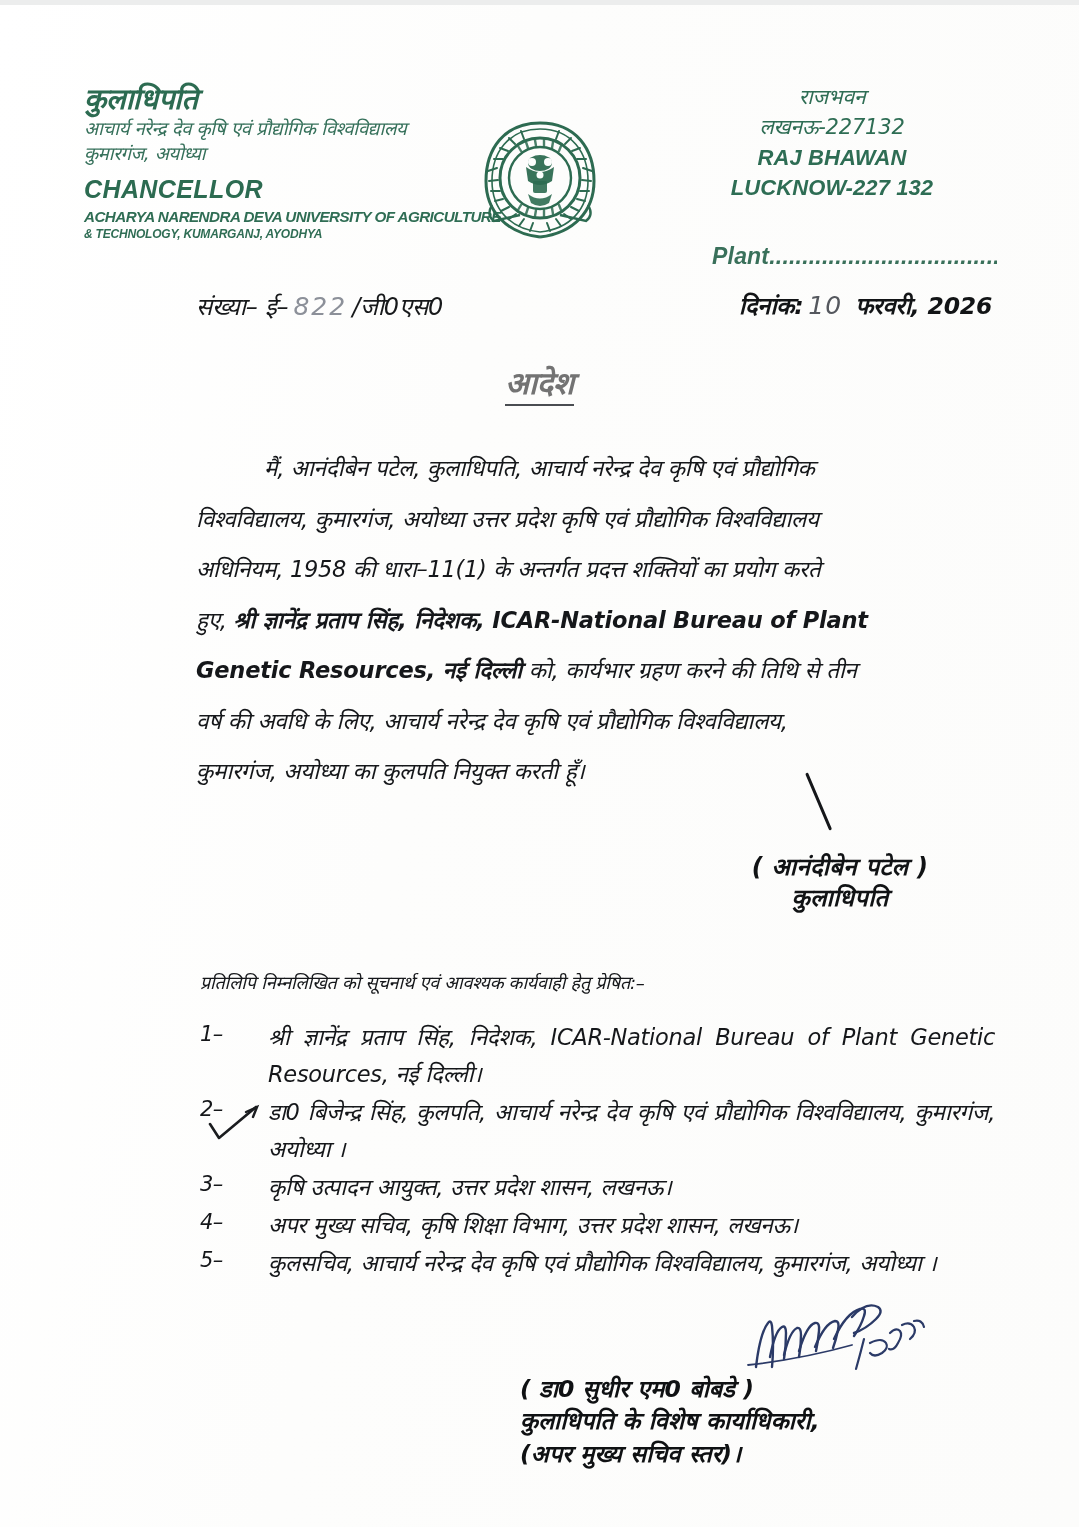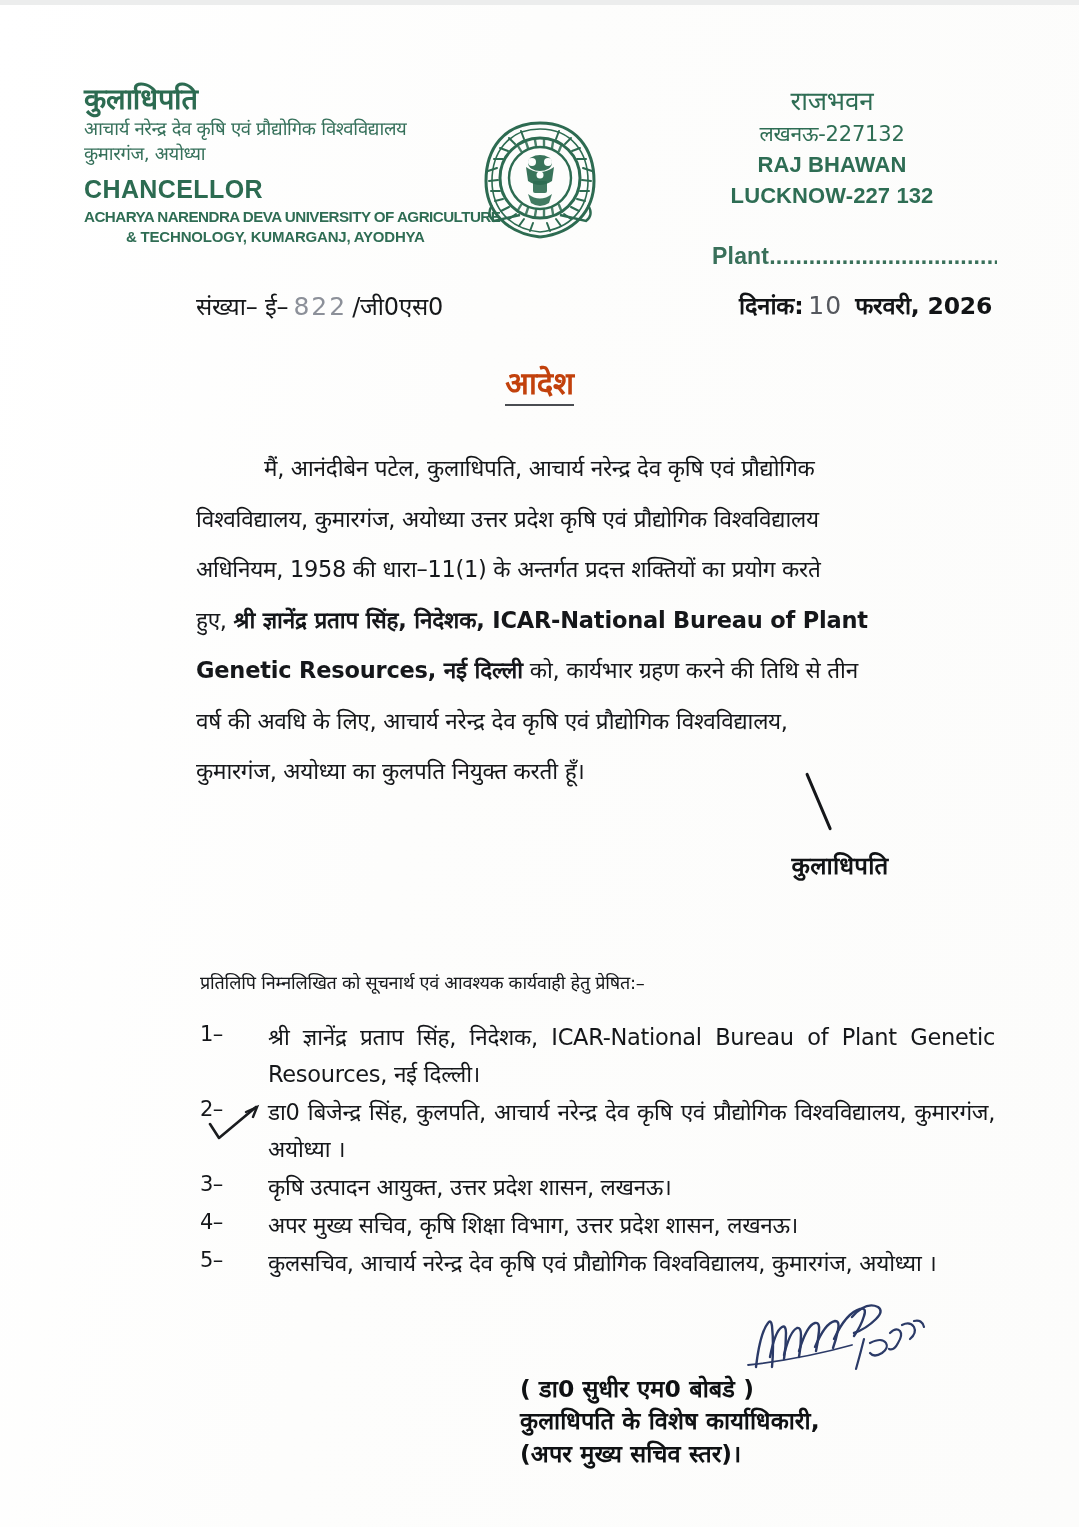--- a/index.html
+++ b/index.html
@@ -11,20 +11,21 @@
     font-family: "Liberation Sans", sans-serif;
   }
   .page {
     position: relative;
     width: 1079px;
     height: 1527px;
     background: #fefefe;
     overflow: hidden;
     border-top: 5px solid #eceded;
     box-sizing: border-box;
+    font-style: italic;
   }
   .scan-tint {
     position: absolute;
     inset: 0;
     background: linear-gradient(100deg, #ffffff 0%, #fdfdfc 40%, #fcfcfb 100%);
     pointer-events: none;
   }
 
   
   .header {
@@ -74,26 +75,25 @@
   .hdr-left .l5 {
     font-size: 15.2px;
     font-weight: bold;
     letter-spacing: -0.55px;
     line-height: 1.32;
     margin-top: 3px;
     color: #2f6d54;
     white-space: nowrap;
   }
   .hdr-left .l6 {
-    font-size: 15px;
+    font-size: 12px;
     font-weight: bold;
     letter-spacing: -0.2px;
     line-height: 1.32;
     color: #2f6d54;
-    margin-left: 42px;
   }
 
   
   .seal {
     position: absolute;
     left: 478px;
     top: 32px;
     width: 124px;
     height: 128px;
   }
@@ -101,21 +101,21 @@
   .hdr-right {
     position: absolute;
     right: 82px;
     top: 0;
     width: 330px;
     text-align: center;
     color: #2e6d54;
   }
   .hdr-right .r1 {
     font-family: "DejaVu Sans", sans-serif;
-    font-size: 26px;
+    font-size: 21px;
     line-height: 1.42;
     letter-spacing: -0.2px;
   }
   .hdr-right .r2 {
     font-family: "DejaVu Sans", sans-serif;
     font-size: 21px;
     line-height: 1.42;
     letter-spacing: -0.2px;
   }
   .hdr-right .r3 {
@@ -187,21 +187,21 @@
     position: absolute;
     top: 356px;
     left: 0;
     right: 0;
     text-align: center;
   }
   .title span {
     font-family: "DejaVu Sans", sans-serif;
     font-size: 31px;
     font-weight: bold;
-    color: #c2410c;
+    color: #737373;
     border-bottom: 2px solid #4a4d52;
     padding-bottom: 3px;
     letter-spacing: -0.2px;
   }
 
   
   .body-text {
     position: absolute;
     top: 438px;
     left: 196px;
@@ -441,20 +441,21 @@
     <div>विश्वविद्यालय, कुमारगंज, अयोध्या उत्तर प्रदेश कृषि एवं प्रौद्योगिक विश्वविद्यालय</div>
     <div>अधिनियम, 1958 की धारा–11(1) के अन्तर्गत प्रदत्त शक्तियों का प्रयोग करते</div>
     <div><span>हुए, </span><b>श्री ज्ञानेंद्र प्रताप सिंह, निदेशक, ICAR-National Bureau of Plant</b></div>
     <div><b>Genetic Resources, नई दिल्ली</b><span> को, कार्यभार ग्रहण करने की तिथि से तीन</span></div>
     <div>वर्ष की अवधि के लिए, आचार्य नरेन्द्र देव कृषि एवं प्रौद्योगिक विश्वविद्यालय,</div>
     <div>कुमारगंज, अयोध्या का कुलपति नियुक्त करती हूँ।</div>
   </div>
 
   <div class="sig1-stroke"></div>
   <div class="sig1-block">
+    <div class="nm">( आनंदीबेन पटेल )</div>
     <div class="ds">कुलाधिपति</div>
   </div>
 
   <div class="copy-head">प्रतिलिपि निम्नलिखित को सूचनार्थ एवं आवश्यक कार्यवाही हेतु प्रेषित:–</div>
 
   <div class="copy-list">
 
     <div class="cp-item">
       <div class="cp-num">1–</div>
       <div class="cp-txt">श्री ज्ञानेंद्र प्रताप सिंह, निदेशक, ICAR-National Bureau of Plant Genetic Resources, नई दिल्ली।</div>

